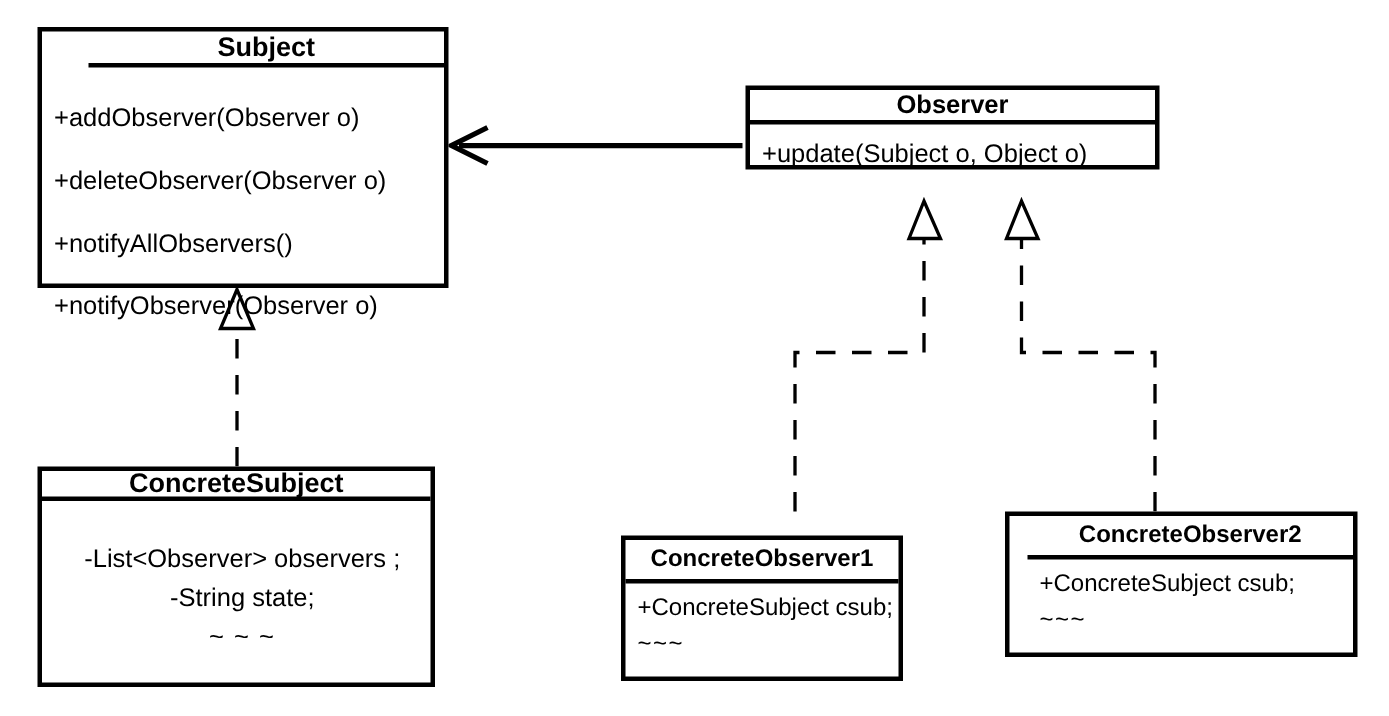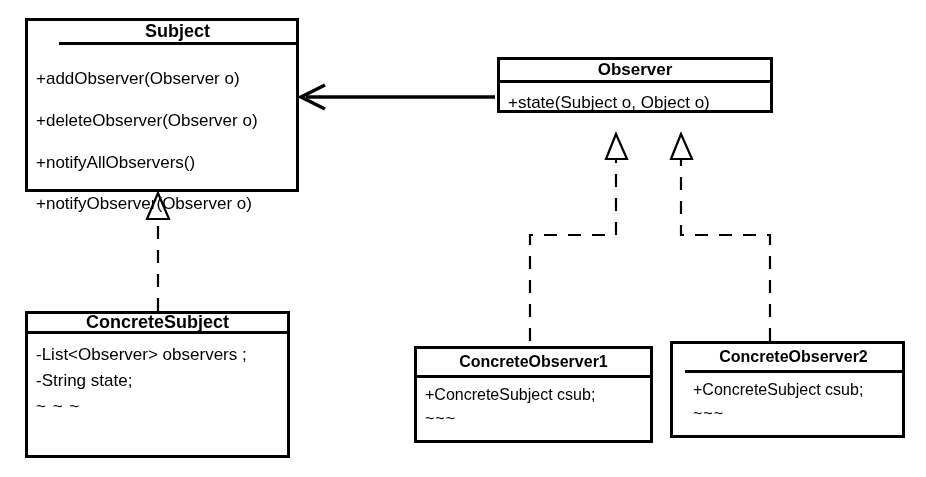--- a/index.html
+++ b/index.html
@@ -92,27 +92,27 @@
     left: 25px;
     top: 311px;
     width: 265px;
     height: 147px;
   }
   #class-concrete-subject .uml-name-compartment {
     height: 20px;
     font-size: 18px;
   }
   #class-concrete-subject .uml-member { font-size: 17px; }
-  #class-concrete-subject .uml-members { padding-top: 8px; }
+  #class-concrete-subject .uml-members { padding-top: 26px; text-align: center; }
 
   
   #class-concrete-observer-1 {
     left: 414px;
-    top: 346px;
-    width: 239px;
+    top: 357px;
+    width: 188px;
     height: 97px;
   }
   #class-concrete-observer-1 .uml-name-compartment {
     height: 29px;
     font-size: 16px;
   }
   #class-concrete-observer-1 .uml-member { font-size: 16px; }
 
   
   #class-concrete-observer-2 {
@@ -164,21 +164,21 @@
       <div class="uml-member">+addObserver(Observer o)</div>
       <div class="uml-member">+deleteObserver(Observer o)</div>
       <div class="uml-member">+notifyAllObservers()</div>
       <div class="uml-member">+notifyObserver(Observer o)</div>
     </div>
   </div>
 
   <div class="uml-class" id="class-observer">
     <div class="uml-name-compartment">Observer</div>
     <div class="uml-members">
-      <div class="uml-member">+state(Subject o, Object o)</div>
+      <div class="uml-member">+update(Subject o, Object o)</div>
     </div>
   </div>
 
   <div class="uml-class" id="class-concrete-subject">
     <div class="uml-name-compartment">ConcreteSubject</div>
     <div class="uml-members">
       <div class="uml-member">-List&lt;Observer&gt; observers ;</div>
       <div class="uml-member">-String state;</div>
       <div class="uml-member tilde-row">~ ~ ~</div>
     </div>

